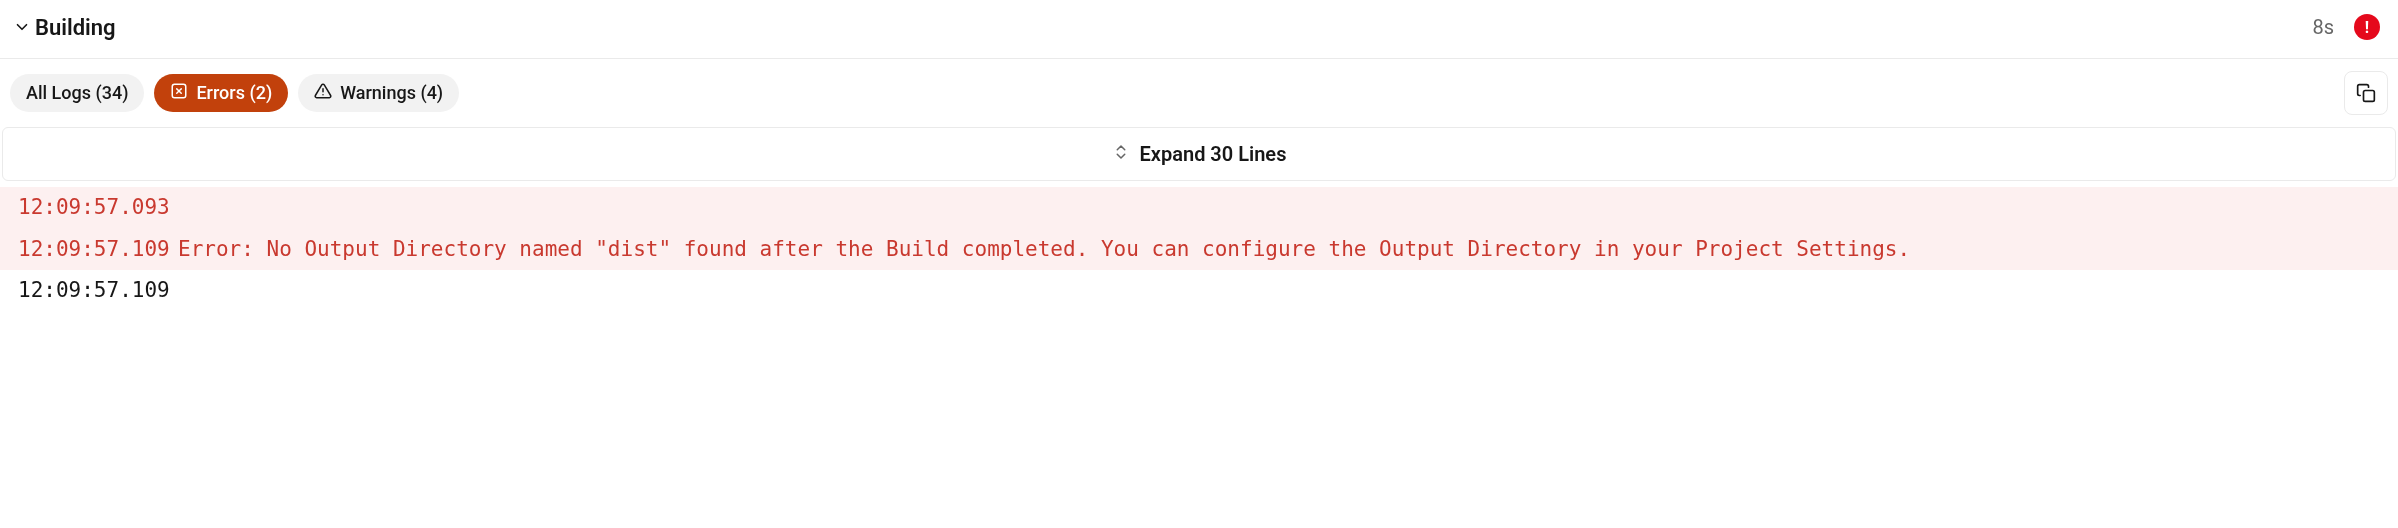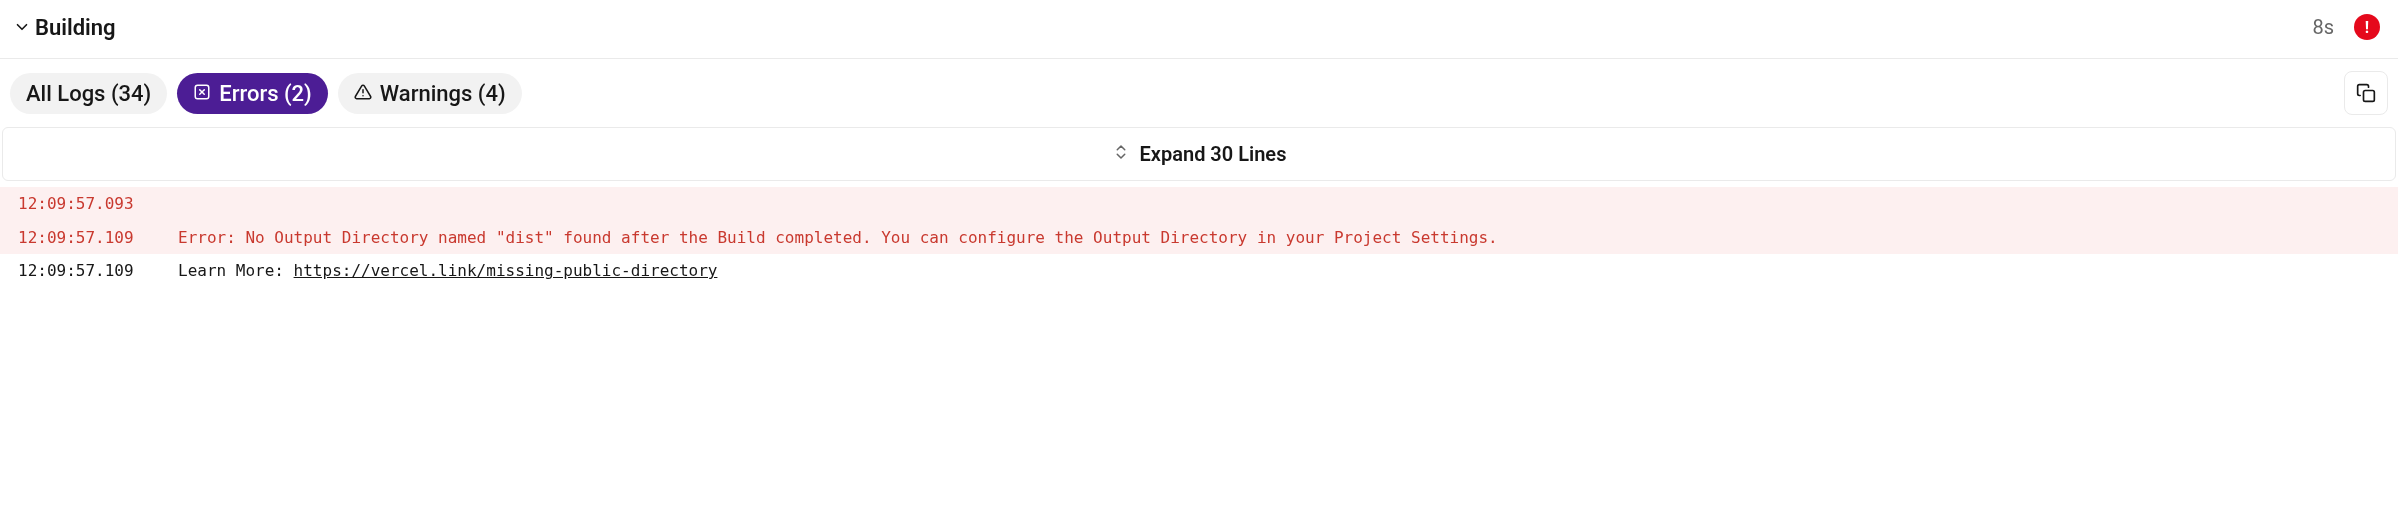--- a/index.html
+++ b/index.html
@@ -71,30 +71,30 @@
     .tabs {
       display: flex;
       gap: 10px;
     }
     .pill {
       display: inline-flex;
       align-items: flex-start;
       gap: 8px;
       padding: 8px 16px;
       border-radius: 999px;
-      font-size: 22px;
+      font-size: 18px;
       font-weight: 500;
       cursor: pointer;
     }
     .pill-default {
       background: #f2f2f2;
       color: #171717;
     }
     .pill-active {
-      background: #4c1d95;
+      background: #c2410c;
       color: #fff;
     }
     .pill svg { width: 18px; height: 18px; }
     .copy-btn {
       width: 44px;
       height: 44px;
       border: 1px solid #eaeaea;
       border-radius: 8px;
       background: #fff;
       display: inline-flex;
@@ -117,21 +117,21 @@
       cursor: pointer;
       font-size: 20px;
       font-weight: 600;
       color: #171717;
     }
     .expand-bar svg { width: 18px; height: 18px; color: #666; }
 
     
     .log-area {
       font-family: "SFMono-Regular", Menlo, Consolas, monospace;
-      font-size: 16px;
+      font-size: 21px;
       line-height: 1.6;
     }
     .log-line {
       display: flex;
       padding: 4px 18px;
     }
     .log-error {
       background: #fdf0f0;
       color: #c9392f;
     }
@@ -220,16 +220,15 @@
   <div class="log-area">
     <div class="log-line log-error">
       <span class="ts">12:09:57.093</span>
     </div>
     <div class="log-line log-error">
       <span class="ts">12:09:57.109</span>
       <span class="msg">Error: No Output Directory named "dist" found after the Build completed. You can configure the Output Directory in your Project Settings.</span>
     </div>
     <div class="log-line log-info">
       <span class="ts">12:09:57.109</span>
-      <span class="msg"><span>Learn More: </span><span class="link">https://vercel.link/missing-public-directory</span></span>
     </div>
   </div>
 </div>
 
 </body></html>

